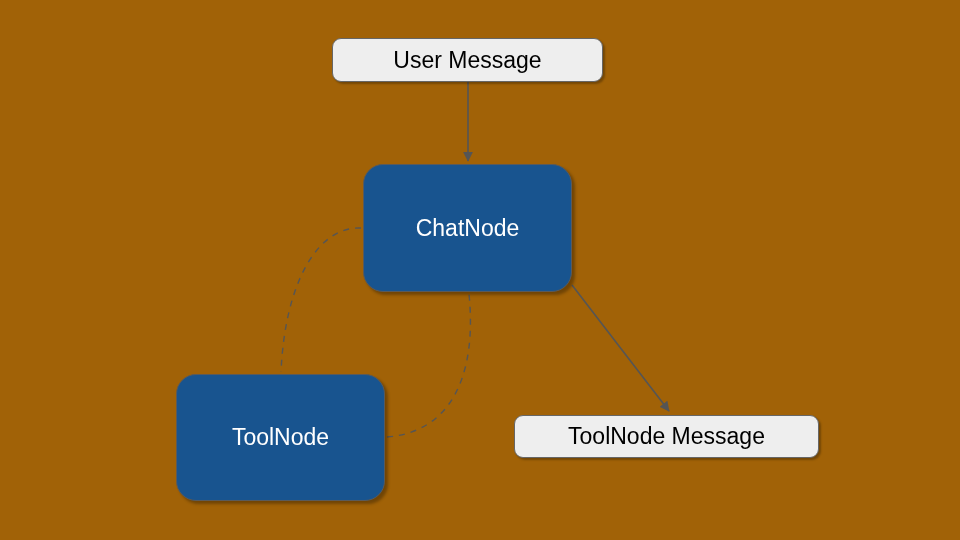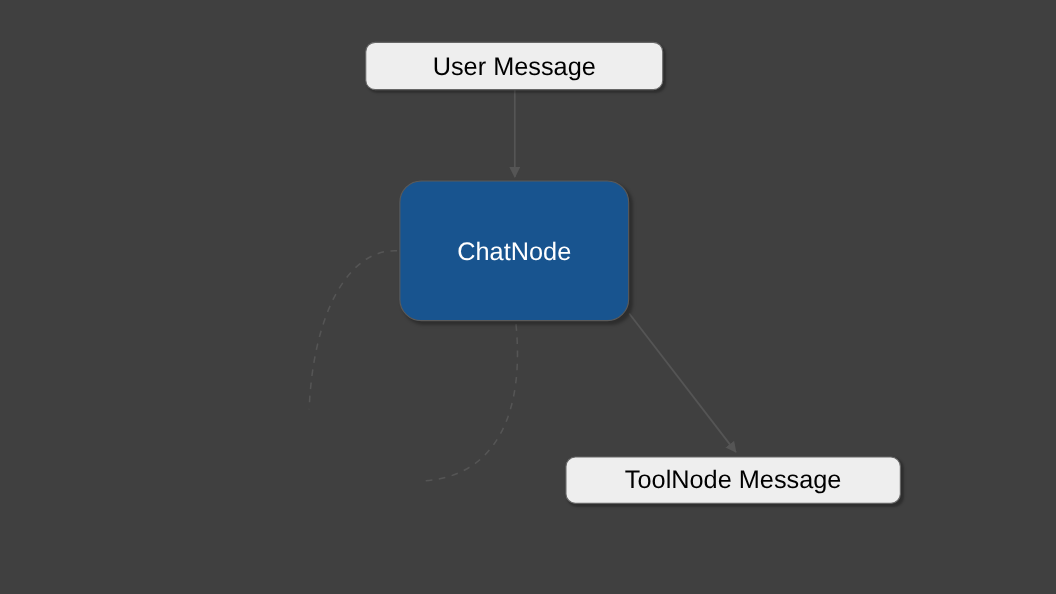--- a/index.html
+++ b/index.html
@@ -60,21 +60,21 @@
 
   
   #node-user-message   { left: 332px; top: 38px;  width: 271px; height: 44px; }
   #node-chat-node      { left: 363px; top: 164px; width: 209px; height: 128px; }
   #node-tool-node      { left: 176px; top: 374px; width: 209px; height: 127px; }
   #node-assistant-message { left: 514px; top: 415px; width: 305px; height: 43px; }
 </style>
 </head>
 <body style="background: rgb(255, 255, 255);">
 
-<div id="canvas" style="background: #404040;">
+<div id="canvas" style="background: #a16207;">
 
   <svg id="edge-layer" viewBox="0 0 960 540" width="960" height="540" xmlns="http://www.w3.org/2000/svg">
     <defs>
       <marker id="arrow-solid" viewBox="0 0 10 10" refX="9.2" refY="5" markerWidth="6.2" markerHeight="6.2" orient="auto-start-reverse">
         <path d="M 0 0 L 10 5 L 0 10 z" fill="#555555"></path>
       </marker>
     </defs>
 
     <g>
       <line x1="468" y1="82" x2="468" y2="161" stroke="#555555" stroke-width="1.6" marker-end="url(#arrow-solid)"></line>
@@ -94,18 +94,21 @@
   </svg>
 
   <div class="node node-plain" id="node-user-message" style="background: rgb(238, 238, 238); border-color: rgb(102, 102, 102); color: rgb(0, 0, 0);">
     <span class="node-label">User Message</span>
   </div>
 
   <div class="node node-process" id="node-chat-node" style="background: rgb(24, 84, 143); border-color: rgb(90, 90, 90); color: rgb(255, 255, 255);">
     <span class="node-label">ChatNode</span>
   </div>
 
+  <div class="node node-process" id="node-tool-node" style="background: rgb(24, 84, 143); border-color: rgb(90, 90, 90); color: rgb(255, 255, 255);">
+    <span class="node-label">ToolNode</span>
+  </div>
 
   <div class="node node-plain" id="node-assistant-message" style="background: rgb(238, 238, 238); border-color: rgb(102, 102, 102); color: rgb(0, 0, 0);">
     <span class="node-label">ToolNode Message</span>
   </div>
 
 </div>
 
 </body></html>

